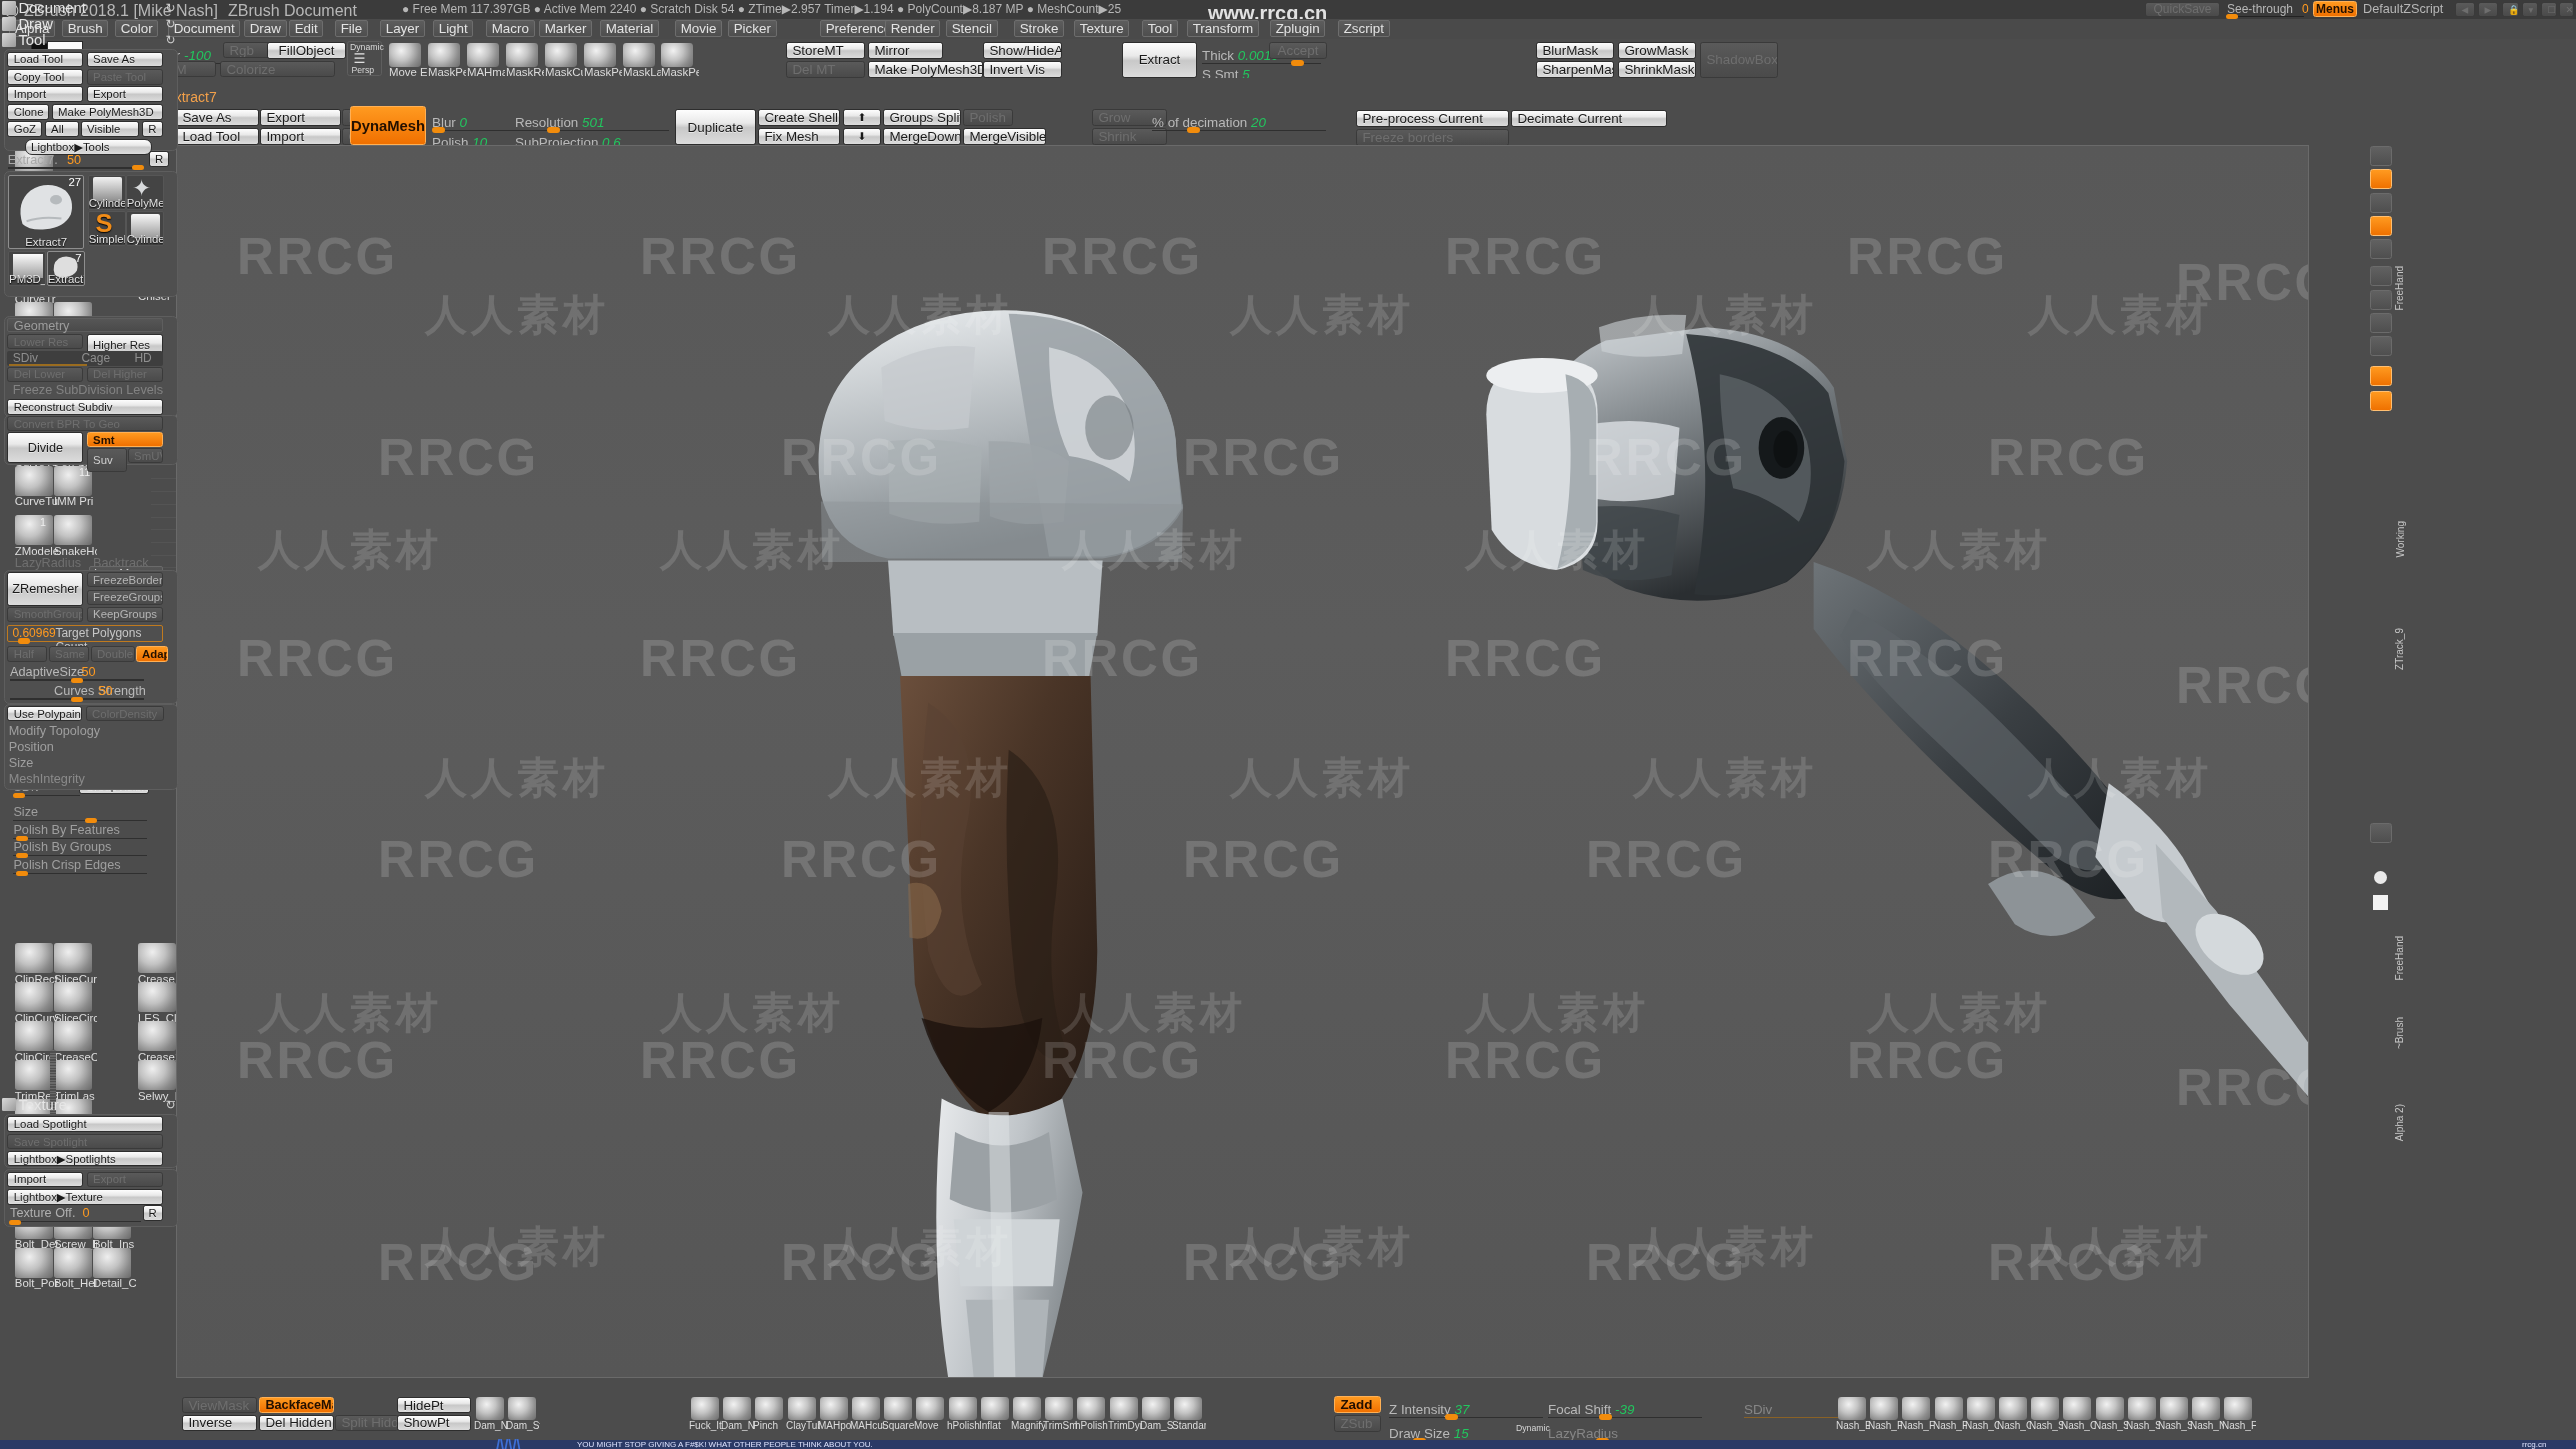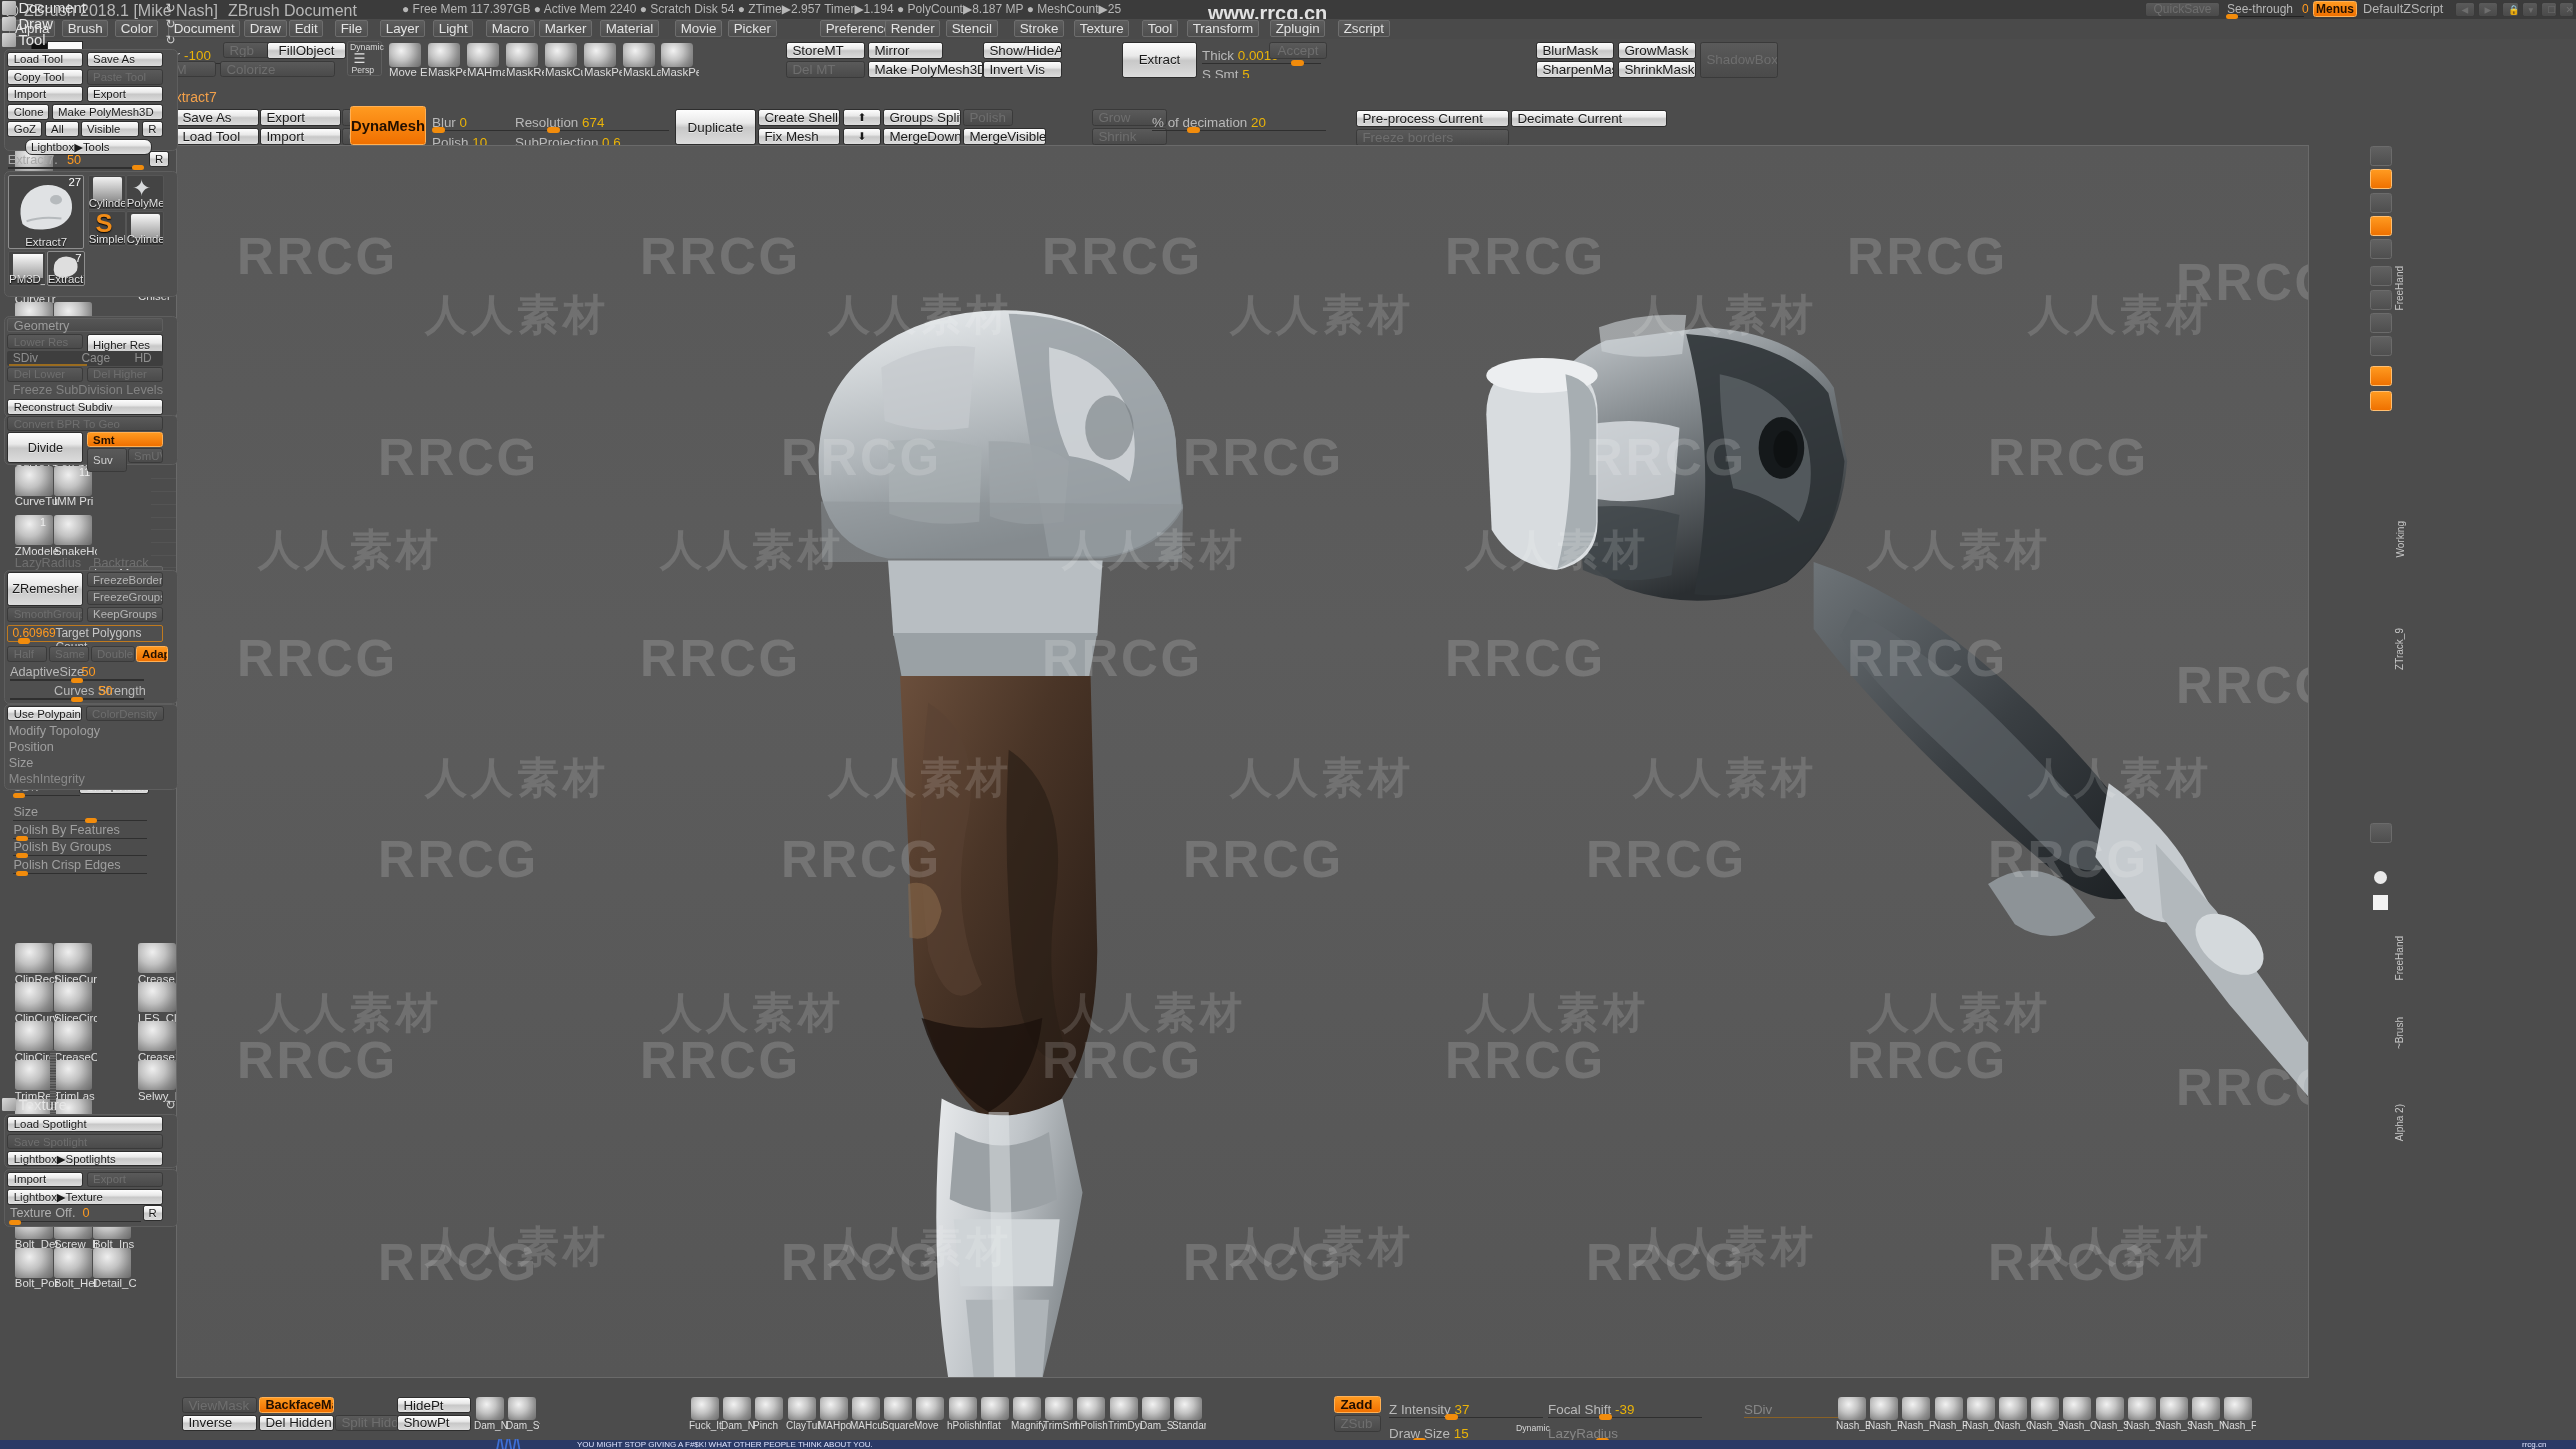--- a/index.html
+++ b/index.html
@@ -54,21 +54,21 @@
     display:flex; align-items:center; padding:0 4.7px; white-space:nowrap;
   }
 
   
   #shelf{ left:0; top:39px; width:2576px; height:39px; background:#4c4c4c; }
   #shelf2{ left:0; top:78px; width:2576px; height:67px; background:#4c4c4c; }
 
   .swatchbox{ position:absolute; border:0.7px solid #2a2a2a;}
   .sliderrow{ position:absolute; height:14.8px; }
   .sliderrow .lab{ position:absolute; left:0; top:-1.3px; font-size:13.4px; color:#b9b9b9; white-space:nowrap;}
-  .sliderrow .val{ color:#eab308; }
+  .sliderrow .val{ color:#22c55e;font-style:italic; }
   .sliderrow .track{ position:absolute; left:0; bottom:0; height:1.3px; background:#2f2f2f; }
   .sliderrow .knob{ position:absolute; bottom:-2px; width:13.4px; height:6px; border-radius:3.4px; background:#f28c0c; }
 
   .brushicon{
     position:absolute;
     background:radial-gradient(circle at 38% 32%, #f2f2f2 0%, #c4c4c4 38%, #8e8e8e 70%, #6b6b6b 100%);
     border-radius:3.4px;
   }
   .bicap{ position:absolute; font-size:11.4px; color:#dcdcdc; white-space:nowrap; overflow:hidden;}
   .binum{ position:absolute; font-size:10.7px; color:#f0f0f0; right:1.3px; top:0.7px;}
@@ -266,21 +266,21 @@
     <div class="knob" style="left:0px;"></div>
   </div>
   <div class="sliderrow" style="left:432px; top:58px; width:85px;">
     <span class="lab"><span>Polish</span>
       <span class="val">10</span></span>
     <div class="track" style="width:85px;"></div>
     <div class="knob" style="left:8px;"></div>
   </div>
   <div class="sliderrow" style="left:515px; top:38px; width:154px;">
     <span class="lab"><span>Resolution</span>
-      <span class="val">674</span></span>
+      <span class="val">501</span></span>
     <div class="track" style="width:154px;"></div>
     <div class="knob" style="left:32px;"></div>
   </div>
   <div class="sliderrow" style="left:515px; top:58px; width:154px;">
     <span class="lab"><span>SubProjection</span>
       <span class="val">0.6</span></span>
     <div class="track" style="width:154px;"></div>
     <div class="knob" style="left:95px;"></div>
   </div>
 

